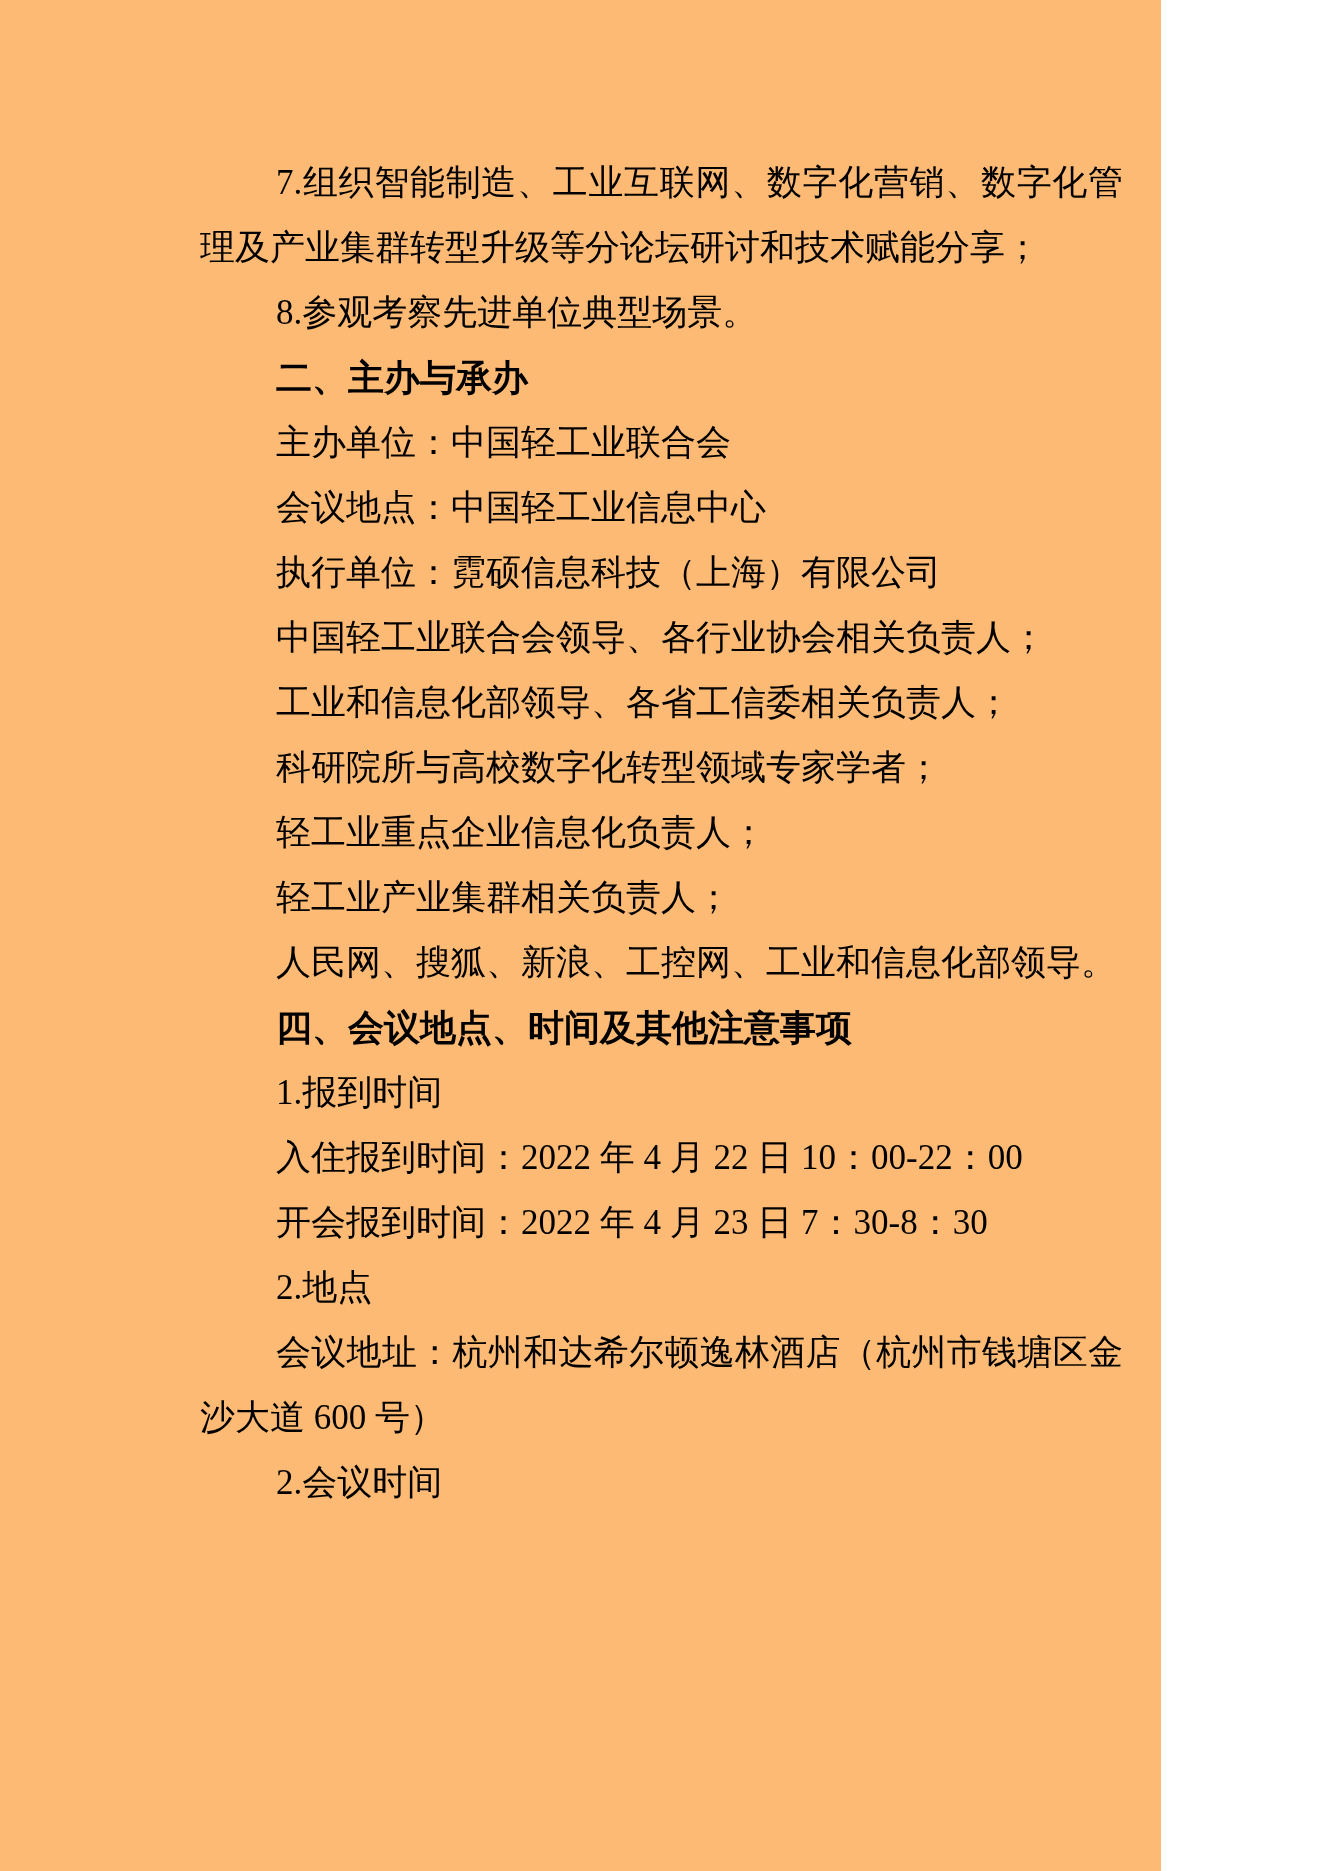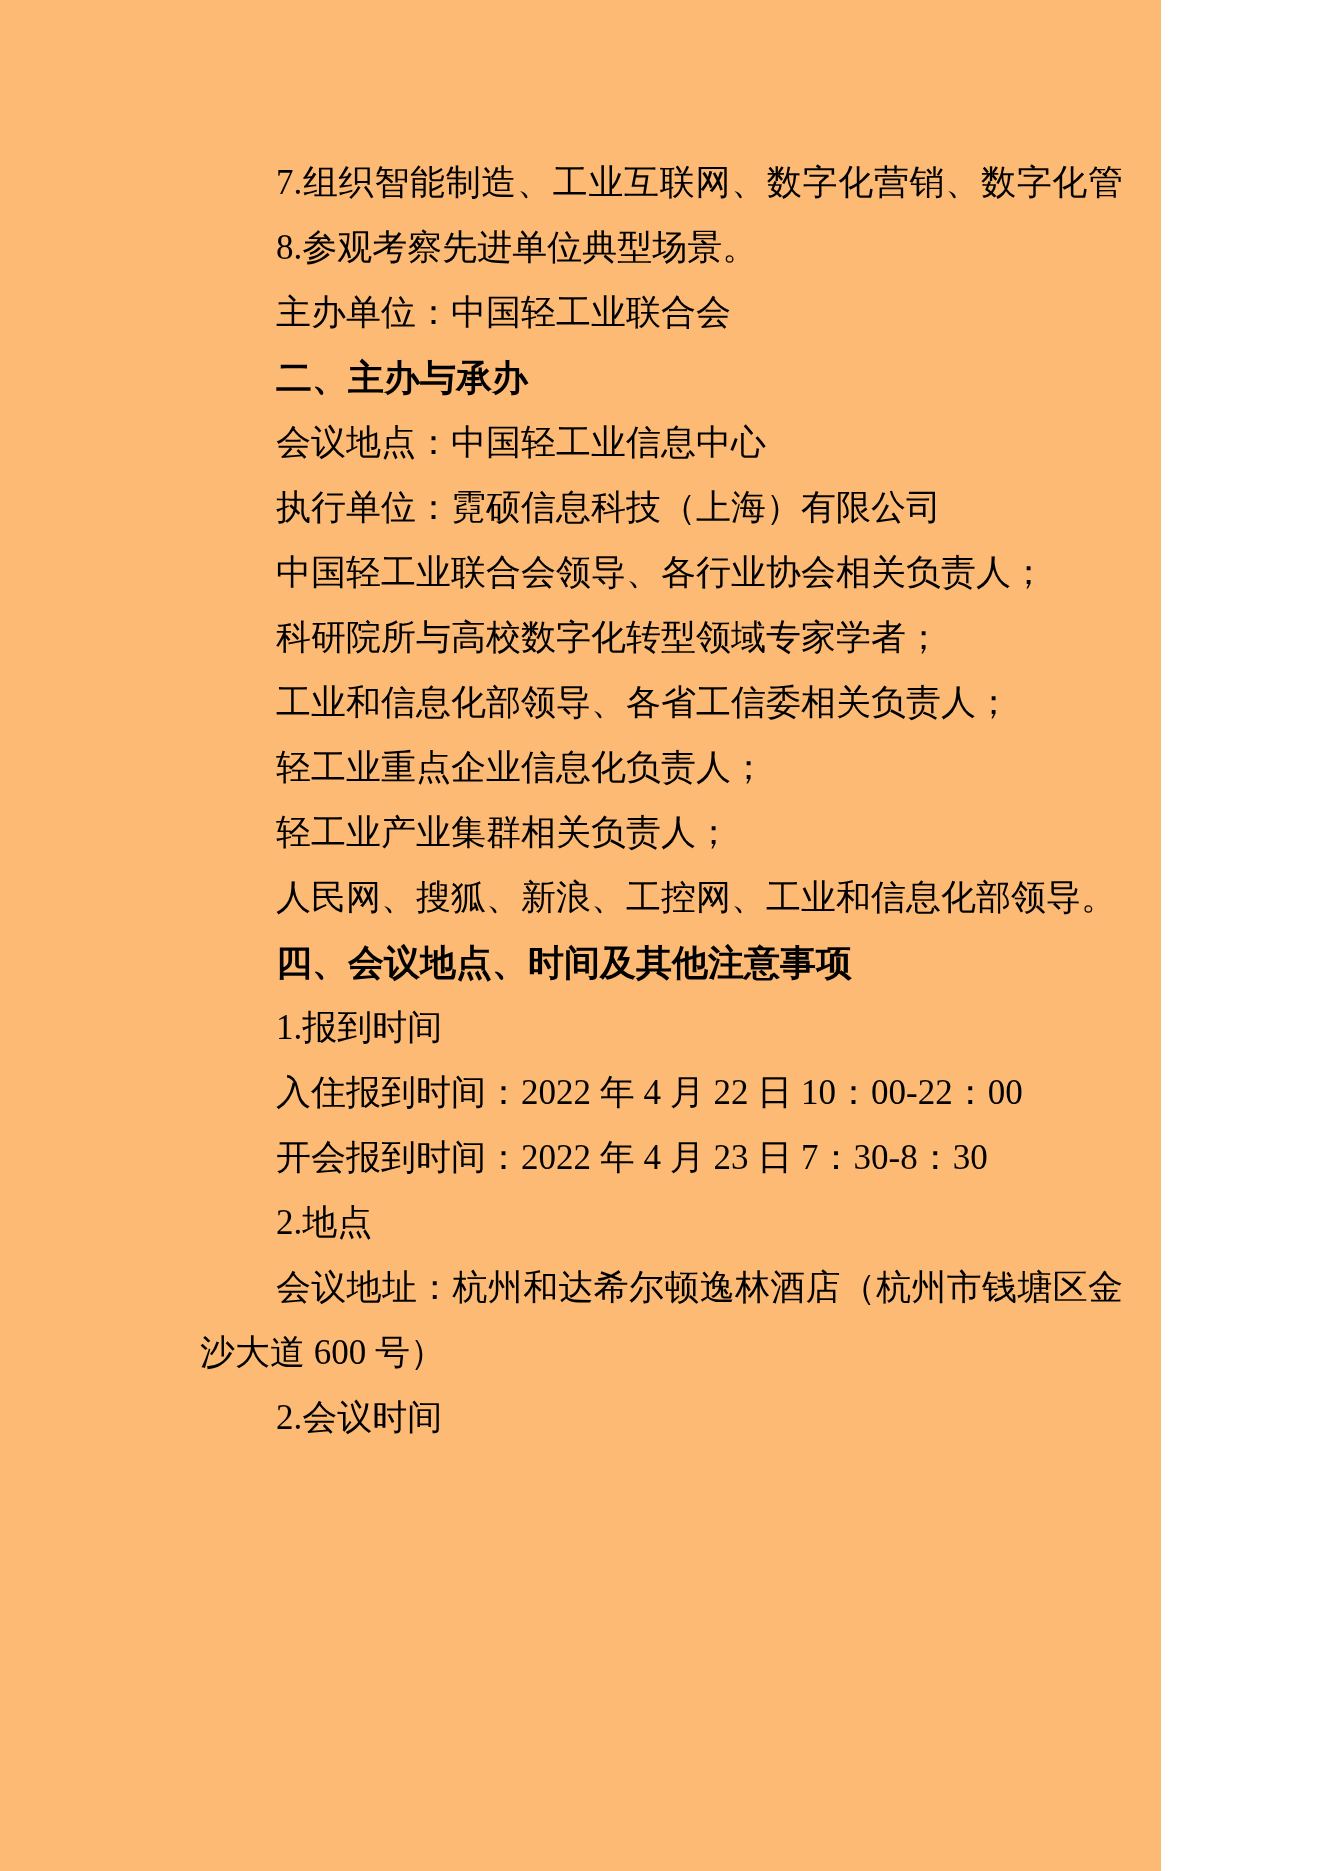--- a/index.html
+++ b/index.html
@@ -42,28 +42,29 @@
     text-align: justify;
     text-align-last: justify;
   }
 </style>
 </head>
 <body>
 
 <div class="page">
   <div class="content">
       <div class="line indent stretch">7.组织智能制造、工业互联网、数字化营销、数字化管</div>
+      <div class="line">理及产业集群转型升级等分论坛研讨和技术赋能分享；</div>
       <div class="line indent">8.参观考察先进单位典型场景。</div>
+      <div class="line indent heading">二、主办与承办</div>
       <div class="line indent">主办单位：中国轻工业联合会</div>
-      <div class="line indent heading">二、主办与承办</div>
       <div class="line indent">会议地点：中国轻工业信息中心</div>
       <div class="line indent">执行单位：霓硕信息科技（上海）有限公司</div>
       <div class="line indent">中国轻工业联合会领导、各行业协会相关负责人；</div>
+      <div class="line indent">工业和信息化部领导、各省工信委相关负责人；</div>
       <div class="line indent">科研院所与高校数字化转型领域专家学者；</div>
-      <div class="line indent">工业和信息化部领导、各省工信委相关负责人；</div>
       <div class="line indent">轻工业重点企业信息化负责人；</div>
       <div class="line indent">轻工业产业集群相关负责人；</div>
       <div class="line indent">人民网、搜狐、新浪、工控网、工业和信息化部领导。</div>
       <div class="line indent heading">四、会议地点、时间及其他注意事项</div>
       <div class="line indent">1.报到时间</div>
       <div class="line indent">入住报到时间：2022 年 4 月 22 日 10：00-22：00</div>
       <div class="line indent">开会报到时间：2022 年 4 月 23 日 7：30-8：30</div>
       <div class="line indent">2.地点</div>
       <div class="line indent stretch">会议地址：杭州和达希尔顿逸林酒店（杭州市钱塘区金</div>
       <div class="line">沙大道 600 号）</div>

